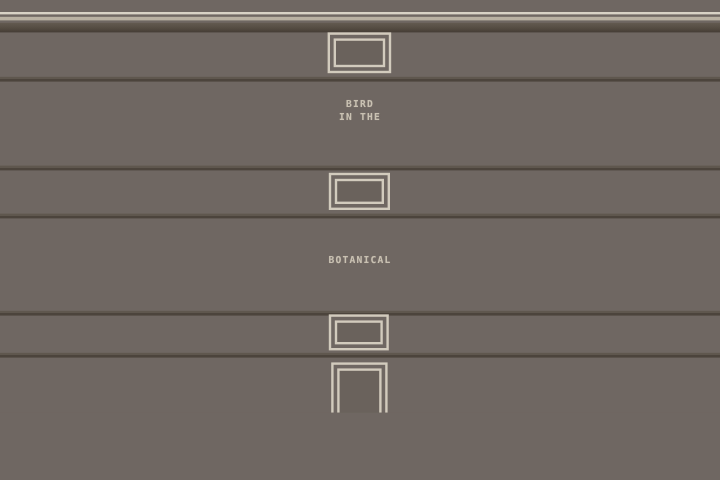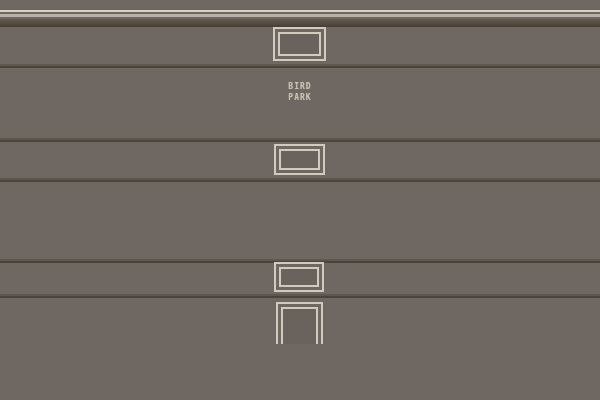--- a/index.html
+++ b/index.html
@@ -115,19 +115,20 @@
   <div class="frame frame-3">
     <div class="frame-canvas"></div>
   </div>
 
   <div class="frame frame-4">
     <div class="frame-canvas"></div>
   </div>
 
   <div class="caption caption-1">
     <div>BIRD</div>
-    <div>PARK</div>
+    <div>IN THE</div>
   </div>
 
   <div class="caption caption-2">
+    <div>BOTANICAL</div>
   </div>
 
 </div>
 
 </body></html>

